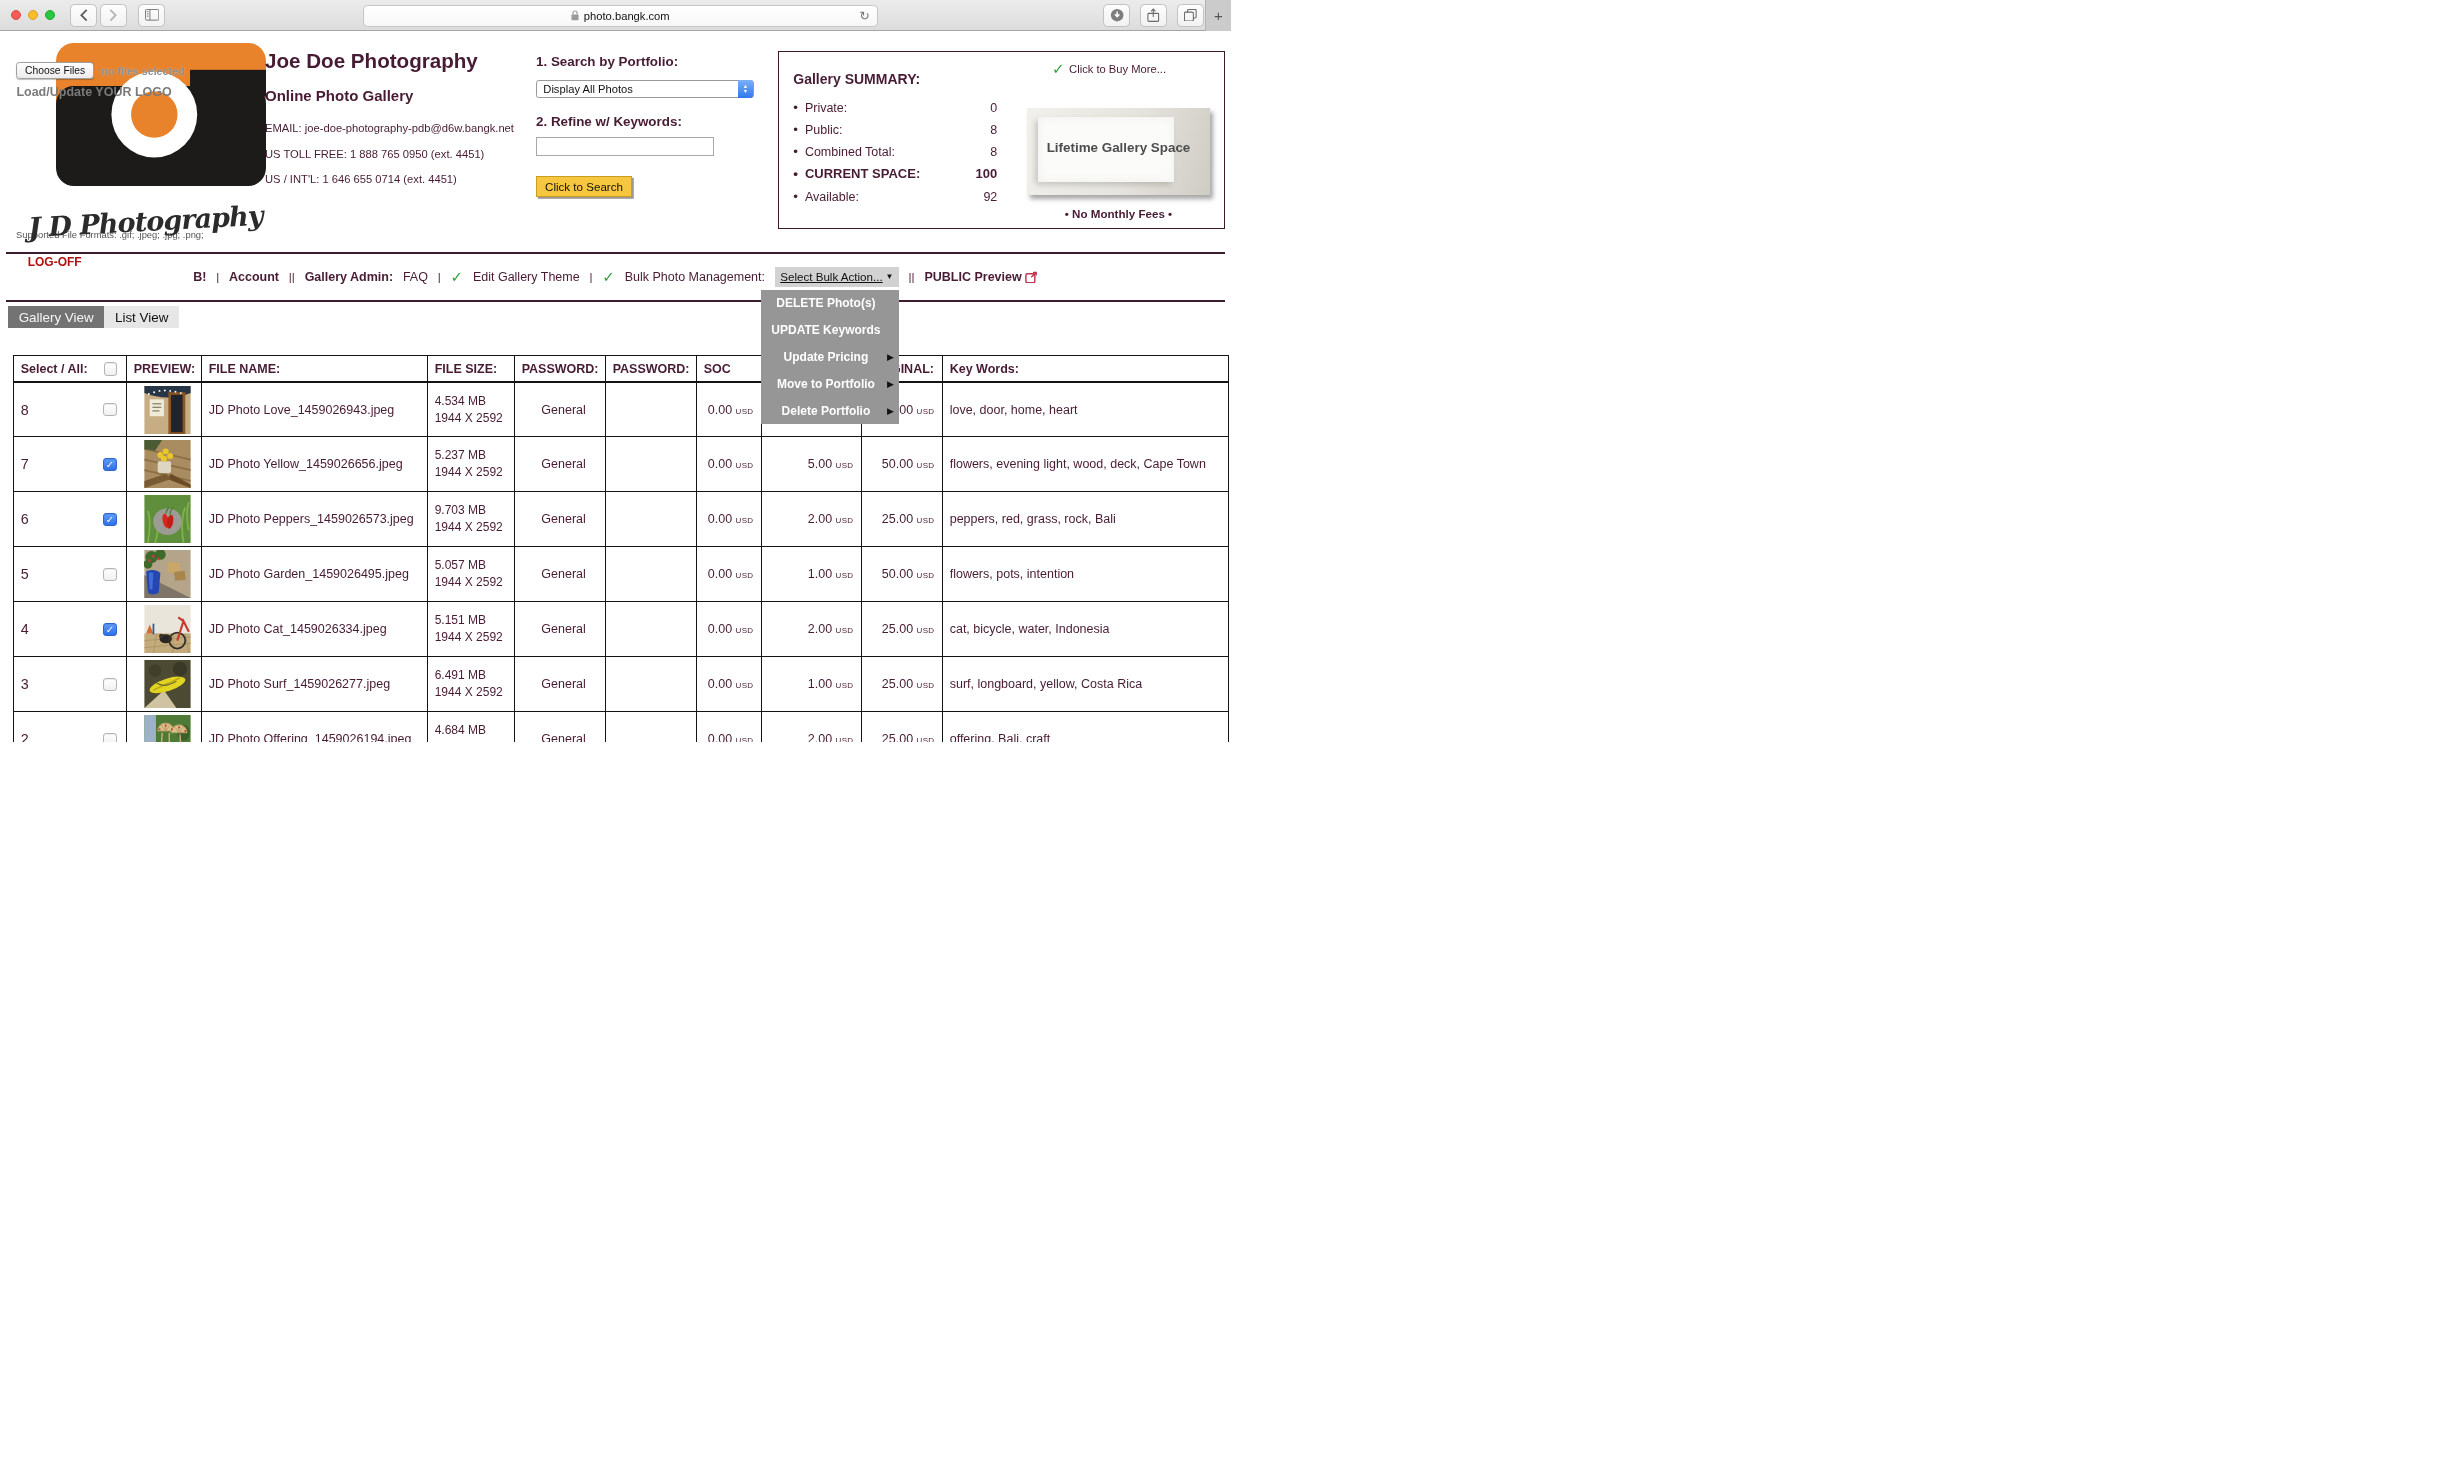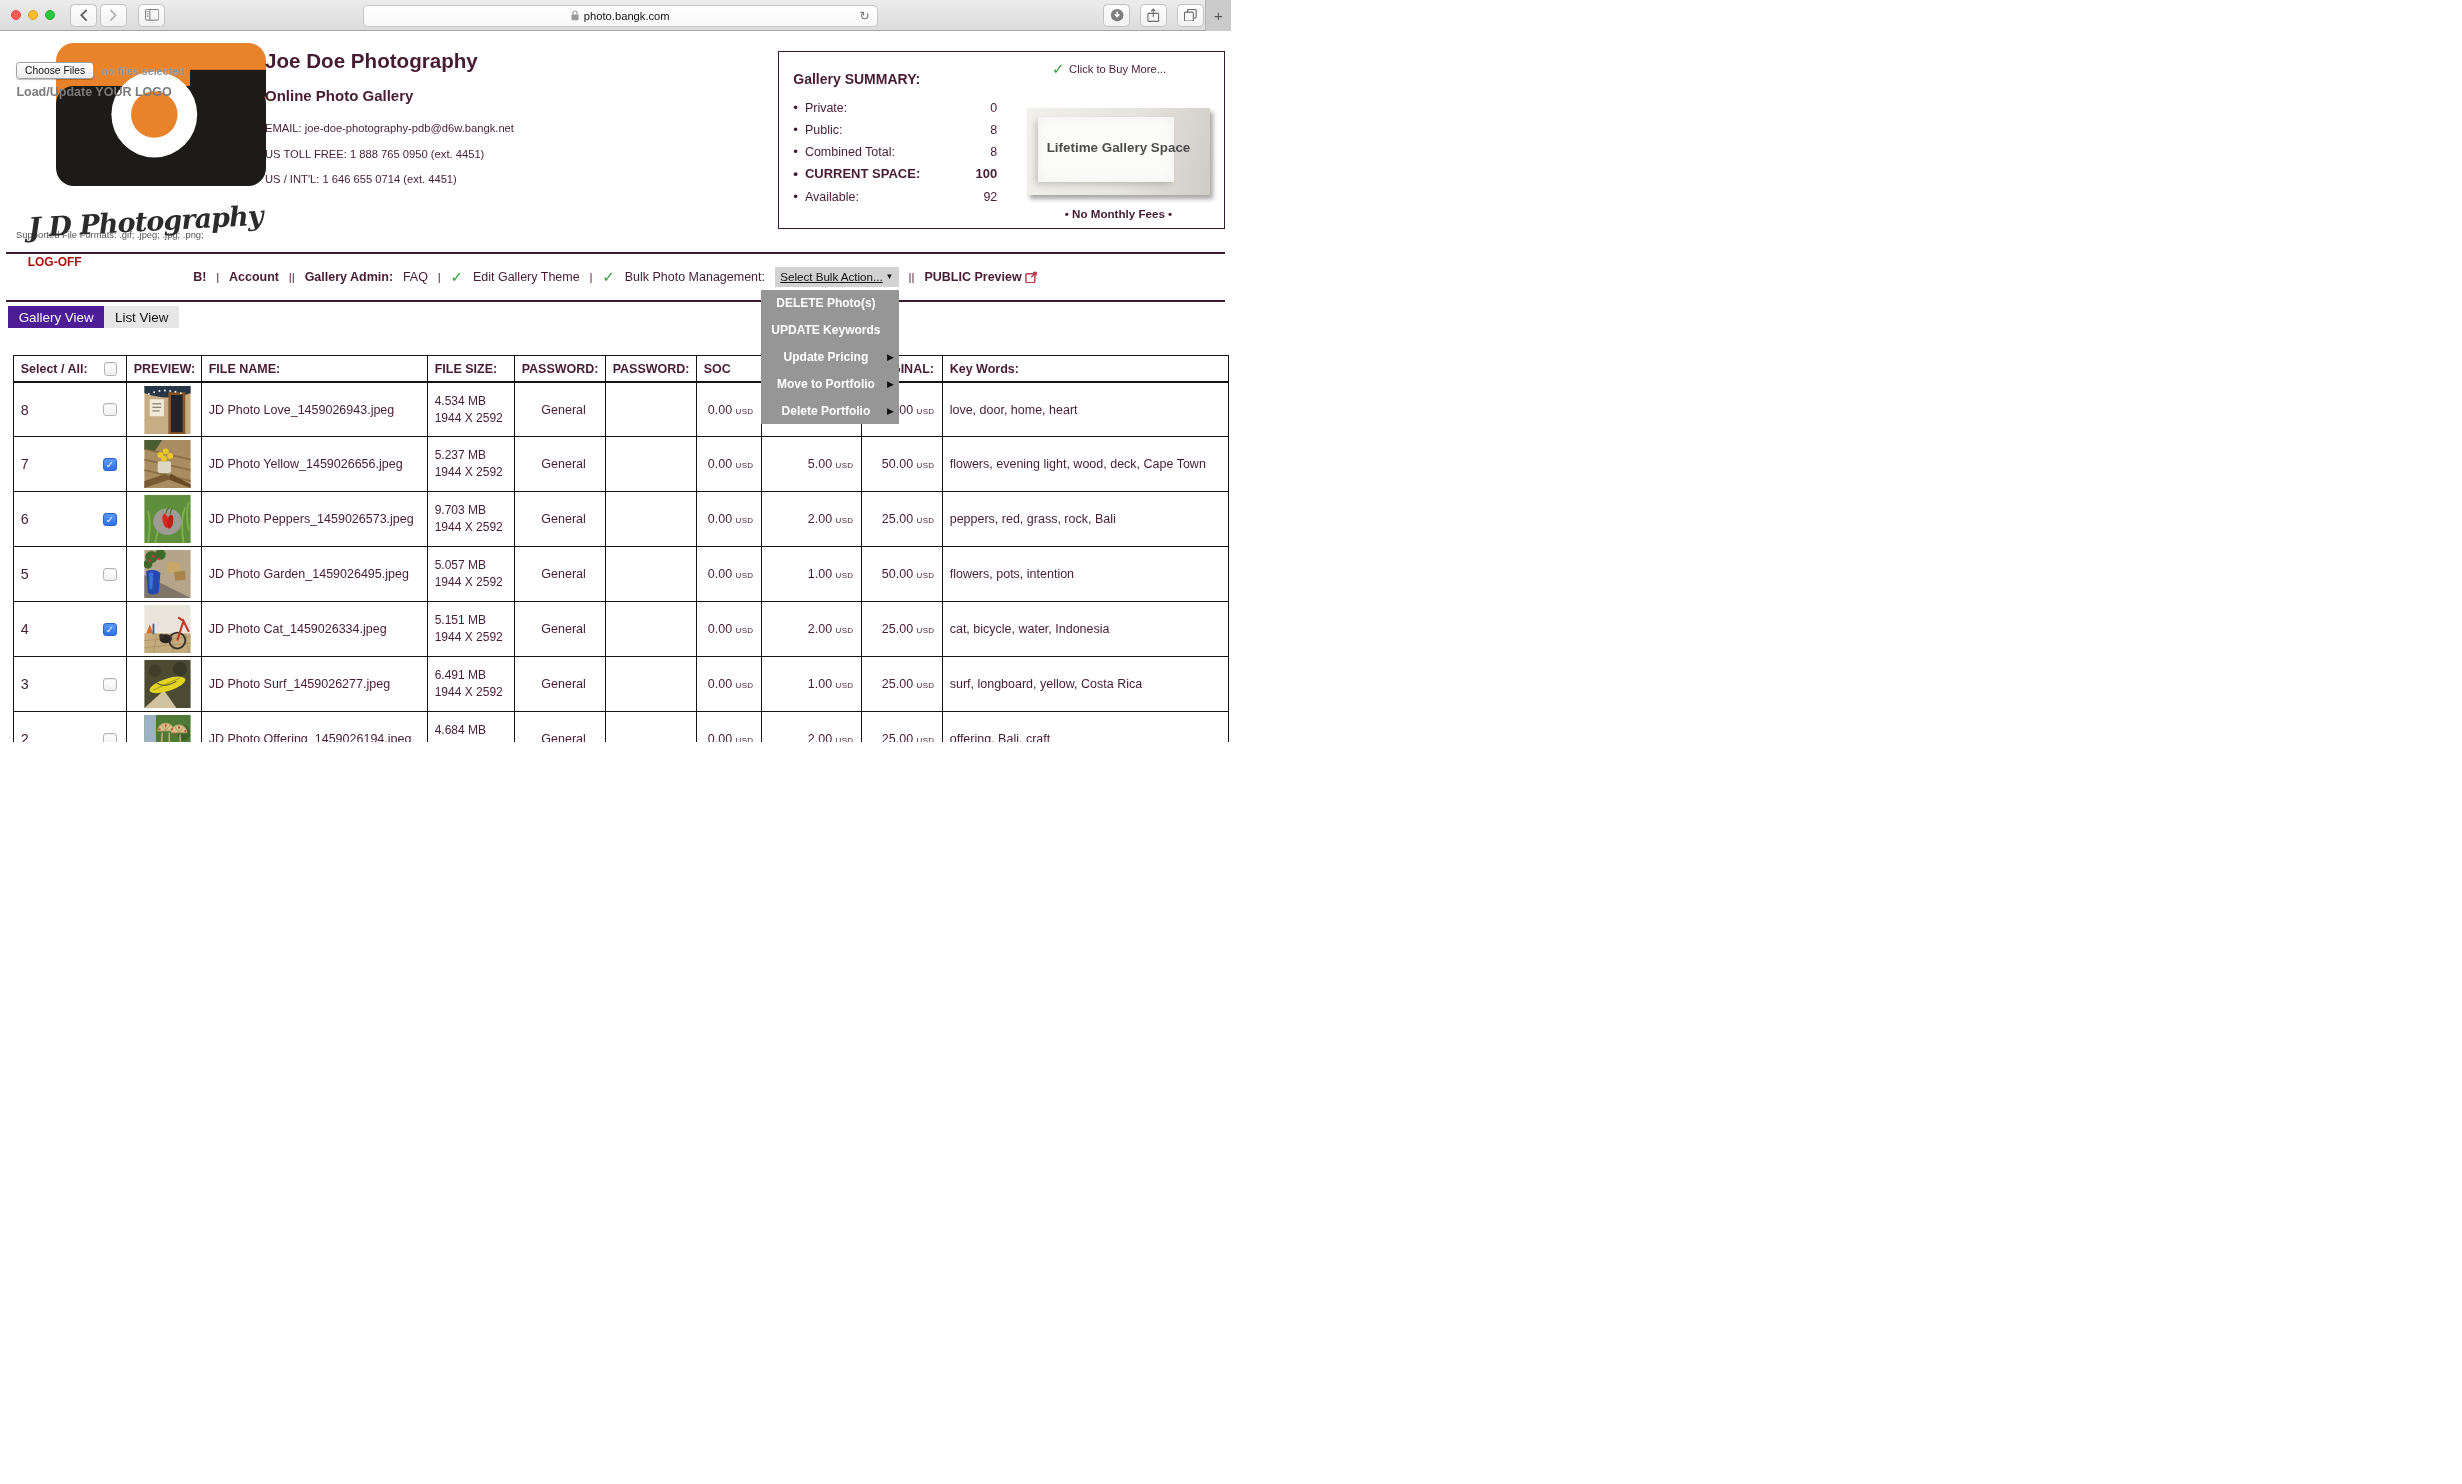--- a/index.html
+++ b/index.html
@@ -97,21 +97,21 @@
   .bulk-select .arr { font-size:8px; color:#111; }
   .bulk-menu { position:absolute; left:-14.3px; top:calc(100% + 2.7px); width:138px; height:134px;
     background:#969696; z-index:60; }
   .mi { position:relative; height:27px; line-height:27px; text-align:center; color:#fff;
     font-weight:bold; font-size:12px; padding-right:7.2px; white-space:nowrap; }
   .mi .arr2 { position:absolute; right:4.5px; color:#111; font-size:9px; }
   .pubprev { font-weight:bold; display:flex; align-items:center; gap:3.6px; }
   
   .tabs { margin:4.5px 0 0 8px; height:22.4px; display:flex; }
   .vtab { padding:2.7px 10.7px; font-size:13.4px; display:flex; align-items:center; }
-  .vtab.gal { background:#4c1d95; color:#f5f5f5; }
+  .vtab.gal { background:#737373; color:#f5f5f5; }
   .vtab.list { background:#e6e6e6; color:#111; }
   
   table.photos { border-collapse:collapse; margin:27px 0 0 13.4px; table-layout:fixed;
     width:1216px; color:#471b33; }
   table.photos th, table.photos td { border:0.9px solid #141414; }
   table.photos th { height:26px; border-bottom:2.7px solid #141414; font-size:12.5px; text-align:left;
     padding-left:6.3px; background:#fff; }
   table.photos td { height:55px; border-top:1.8px solid #141414; font-size:12.5px; padding-left:6.3px;
     background:#fff; }
   th.h-select { padding:0 9px; }
@@ -215,20 +215,33 @@
   </div>
 
   <div class="biz">
     <h1>Joe Doe Photography</h1>
     <h2>Online Photo Gallery</h2>
     <div class="line first">EMAIL: joe-doe-photography-pdb@d6w.bangk.net</div>
     <div class="line">US TOLL FREE: 1 888 765 0950 (ext. 4451)</div>
     <div class="line">US / INT'L: 1 646 655 0714 (ext. 4451)</div>
   </div>
 
+  <div class="search">
+    <div class="step">1. Search by Portfolio:</div>
+    <div class="sel-port">
+      <span>Display All Photos</span>
+      <span class="stepper">
+        <span>▲</span>
+          <span>▼</span>
+      </span>
+    </div>
+    <div class="step step2">2. Refine w/ Keywords:</div>
+    <input class="kw-input" value="" style="">
+    <div class="search-btn">Click to Search</div>
+  </div>
 
   <div class="sumbox">
     <div class="sumtitle">Gallery SUMMARY:</div>
     <div class="sumlist">
       <div class="srow">
         <span class="blt">•</span>
         <span class="lbl">Private:</span>
         <span class="val">0</span>
       </div>
       <div class="srow">

